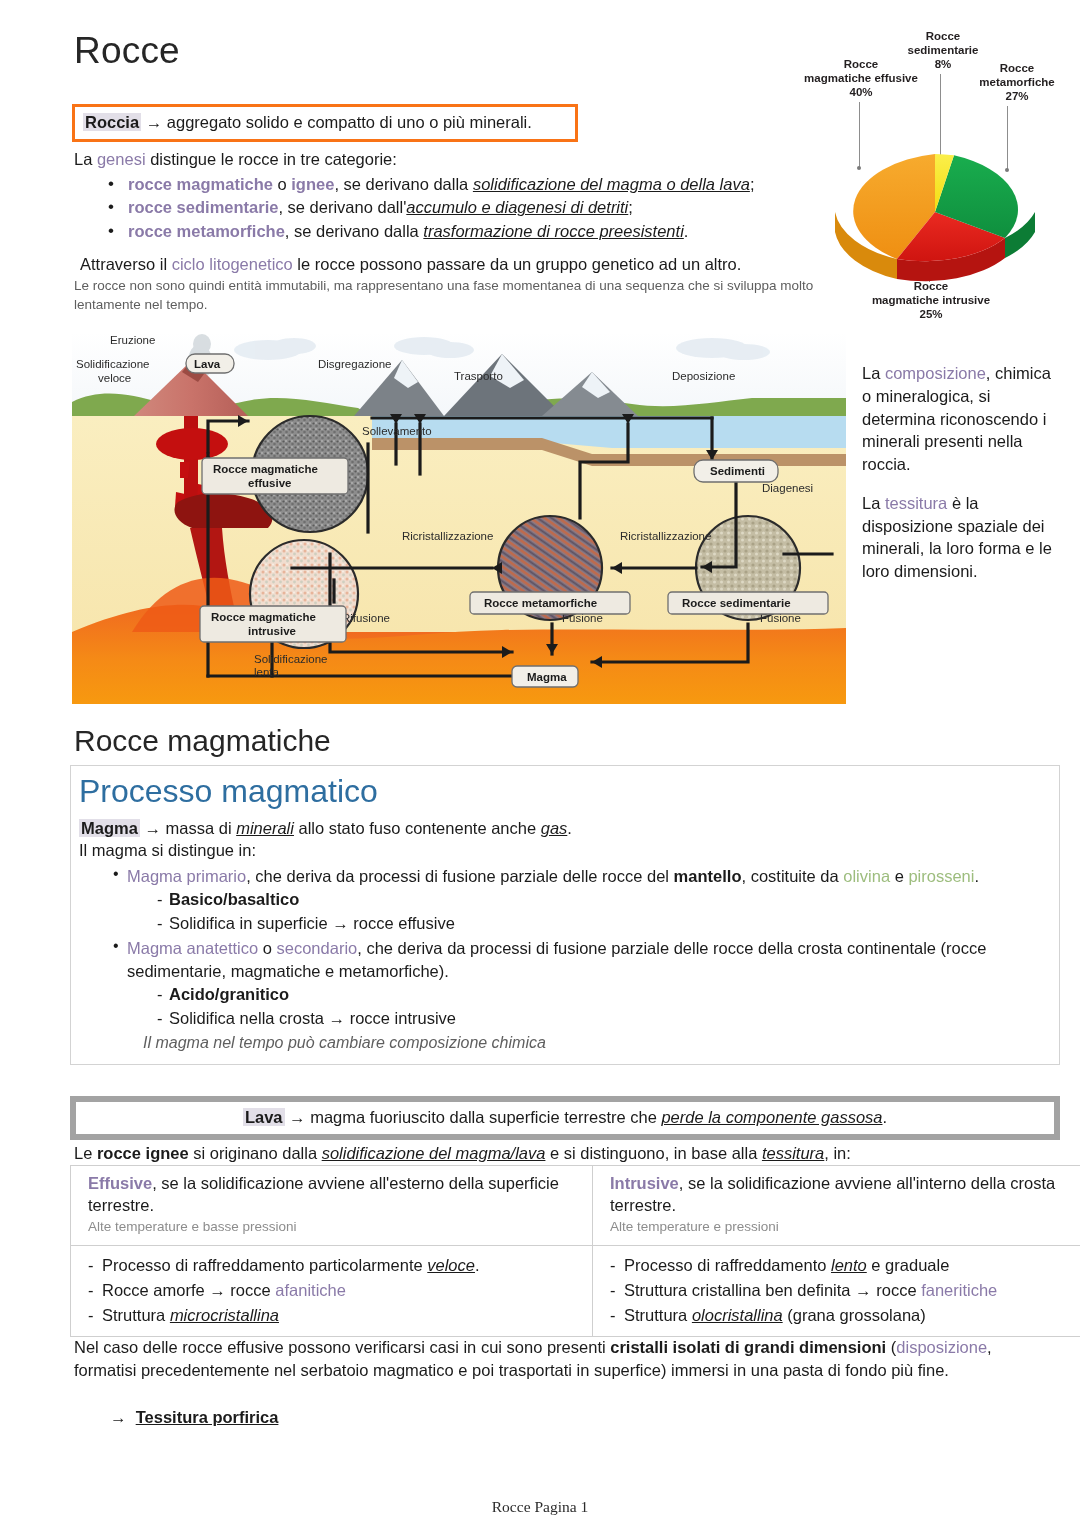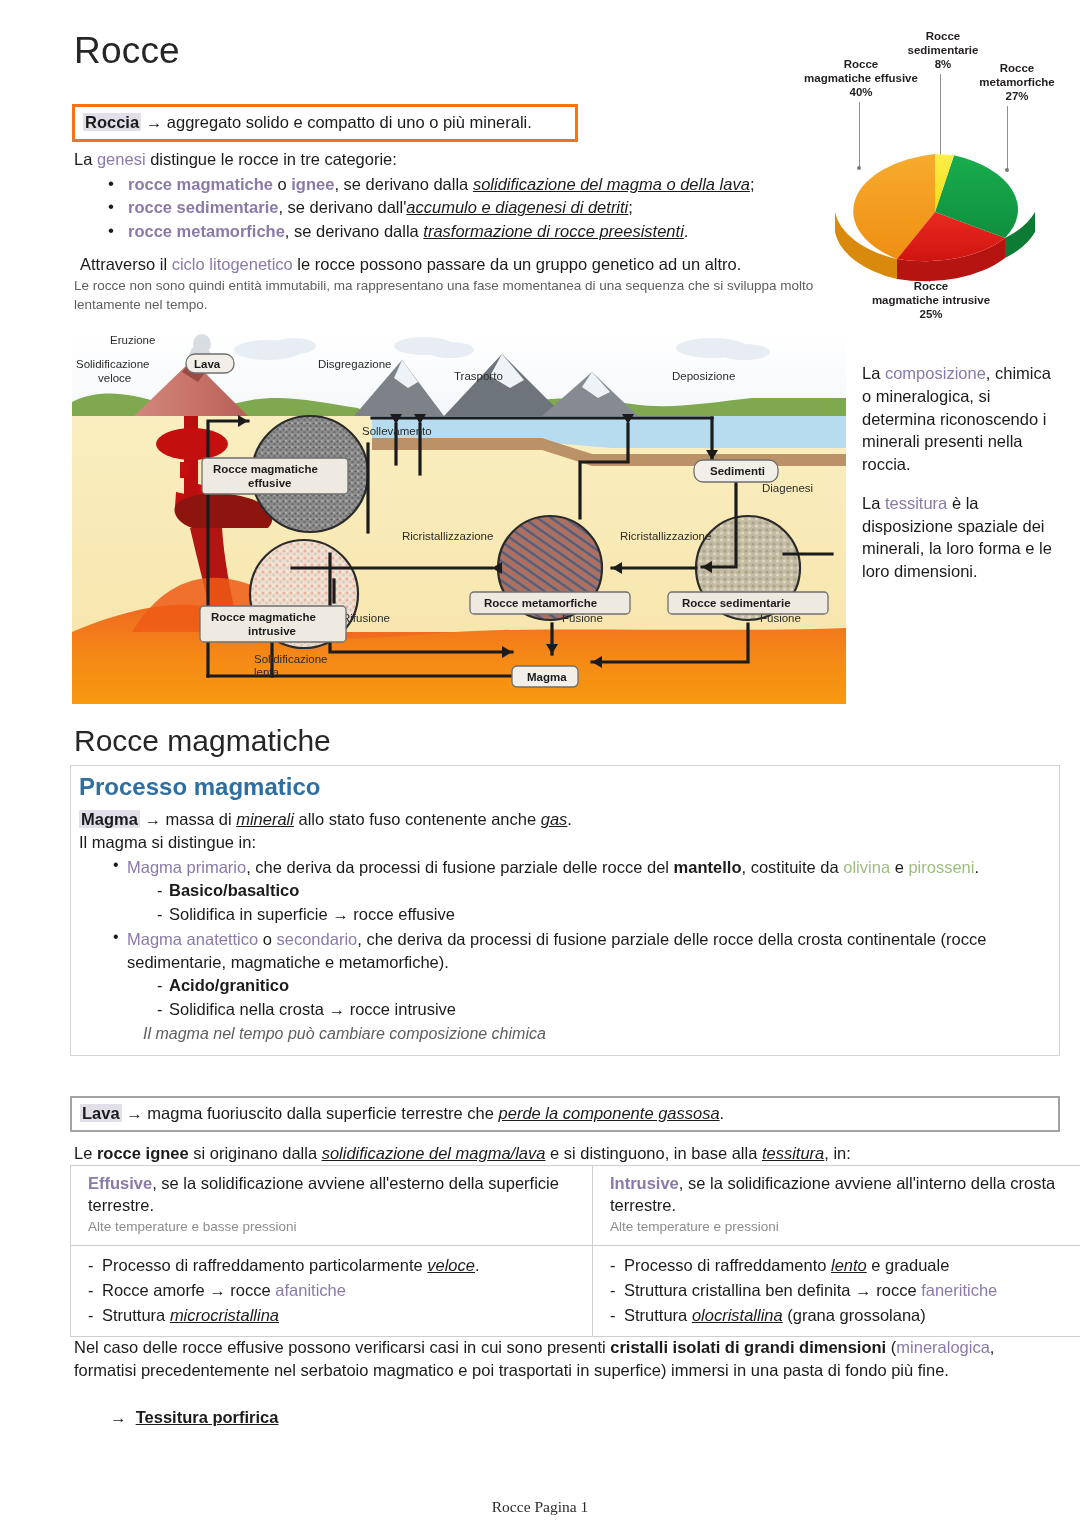--- a/index.html
+++ b/index.html
@@ -93,38 +93,38 @@
     font-size:30px;font-weight:400;color:#262626;line-height:1.15;
   }
 
   
   #box-processo{
     position:absolute;left:70px;top:765px;width:990px;
     border:1px solid #d3d3d3;background:#fff;box-sizing:border-box;
     padding:8px 10px 10px 8px;
   }
   #h-processo{
-    font-size:24px;color:#2e6ea0;font-weight:700;margin:0 0 8px 0;line-height:1.1;
+    font-size:32px;color:#2e6ea0;font-weight:400;margin:0 0 8px 0;line-height:1.1;
   }
   .pm-line{font-size:16.5px;line-height:1.35;margin:0;}
   #pm-list{margin:3px 0 0 0;padding:0;list-style:none;font-size:16.5px;line-height:1.4;}
   #pm-list > li{position:relative;padding-left:48px;margin-bottom:1px;}
   #pm-list > li:before{
     content:"\2022";position:absolute;left:34px;top:-2px;font-size:16px;
   }
   .sublist{margin:0;padding:0;list-style:none;}
   .sublist li{position:relative;padding-left:42px;line-height:1.45;}
   .sublist li:before{content:"-";position:absolute;left:30px;}
   .pm-note{
     font-style:italic;color:#5f5f5f;font-size:16px;padding-left:64px;line-height:1.4;
   }
   #box-lava{
     position:absolute;left:70px;top:1096px;width:990px;
-    border:2px solid #a3a3a3;background:#fff;box-sizing:border-box;
-    padding:5px 8px 6px 8px;font-size:16.5px;line-height:1.3;
+    border:6px solid #a3a3a3;background:#fff;box-sizing:border-box;
+    padding:5px 8px 6px 8px;font-size:16.5px;line-height:1.3;text-align:center;
   }
 
   
   #ignee-intro{
     position:absolute;left:74px;top:1142px;font-size:16.5px;line-height:1.35;
   }
   #tbl{
     position:absolute;left:70px;top:1165px;width:990px;
     border-collapse:collapse;table-layout:fixed;
   }
@@ -526,21 +526,21 @@
             <li><span>Processo di raffreddamento </span><span class="it">lento</span><span> e graduale</span></li>
             <li><span>Struttura cristallina ben definita → rocce </span><span class="accent">faneritiche</span><span></span></li>
             <li><span>Struttura </span><span class="it">olocristallina</span><span> (grana grossolana)</span></li>
           </ul>
         </td>
       </tr>
     </tbody>
   </table>
 
   <div id="final-par">
-    <span>Nel caso delle rocce effusive possono verificarsi casi in cui sono presenti </span><span class="b">cristalli isolati di grandi dimensioni</span><span> (</span><span class="accent">mineralogica</span><span>, formatisi precedentemente nel serbatoio magmatico e poi trasportati in superfice) immersi in una pasta di fondo più fine.</span>
+    <span>Nel caso delle rocce effusive possono verificarsi casi in cui sono presenti </span><span class="b">cristalli isolati di grandi dimensioni</span><span> (</span><span class="accent">disposizione</span><span>, formatisi precedentemente nel serbatoio magmatico e poi trasportati in superfice) immersi in una pasta di fondo più fine.</span>
   </div>
   <div id="porfirica">
     <span>→</span>&nbsp;&nbsp;<span class="b u">Tessitura porfirica</span>
   </div>
 
   <div id="footer">Rocce Pagina 1</div>
 
 </div>
 
 </body></html>

